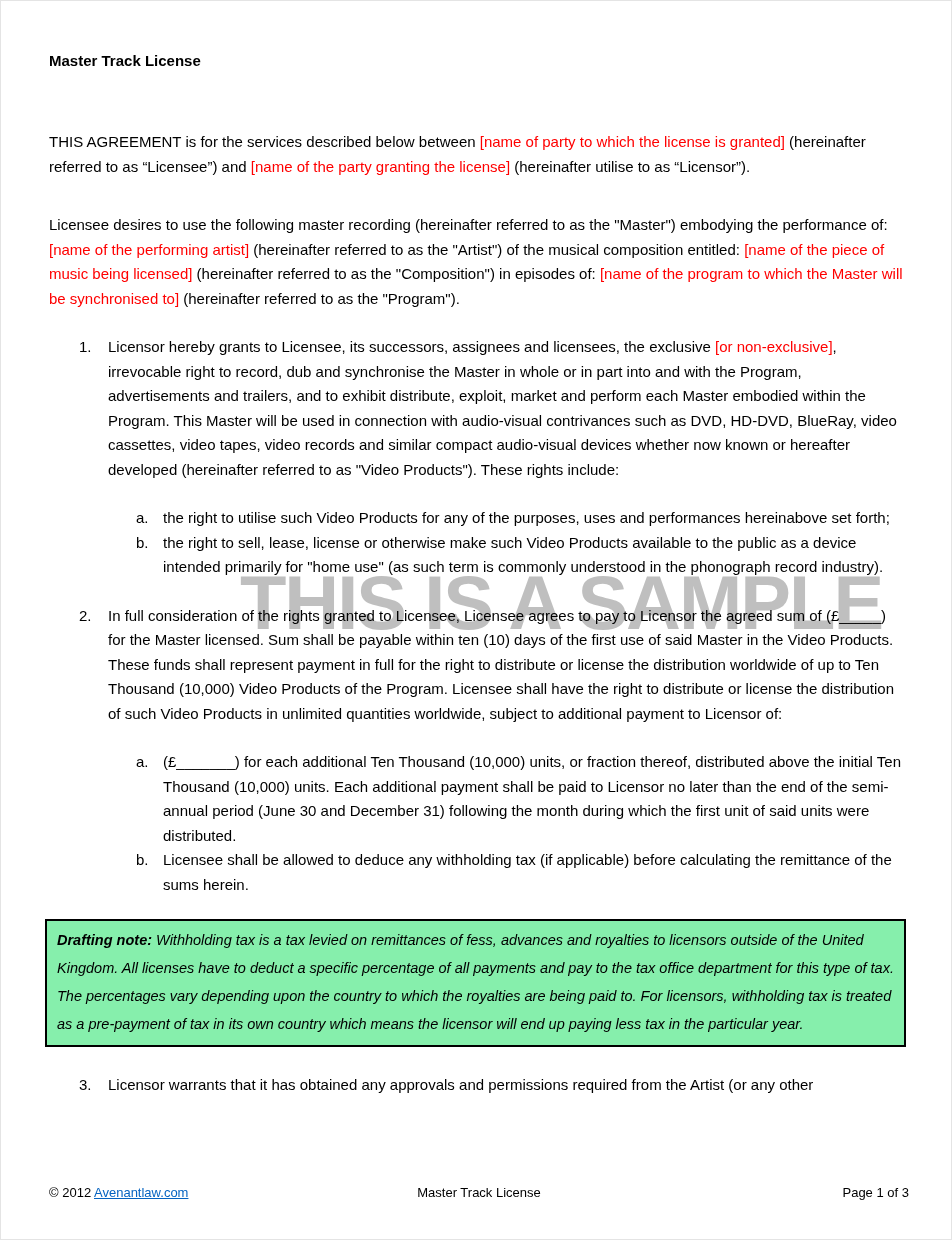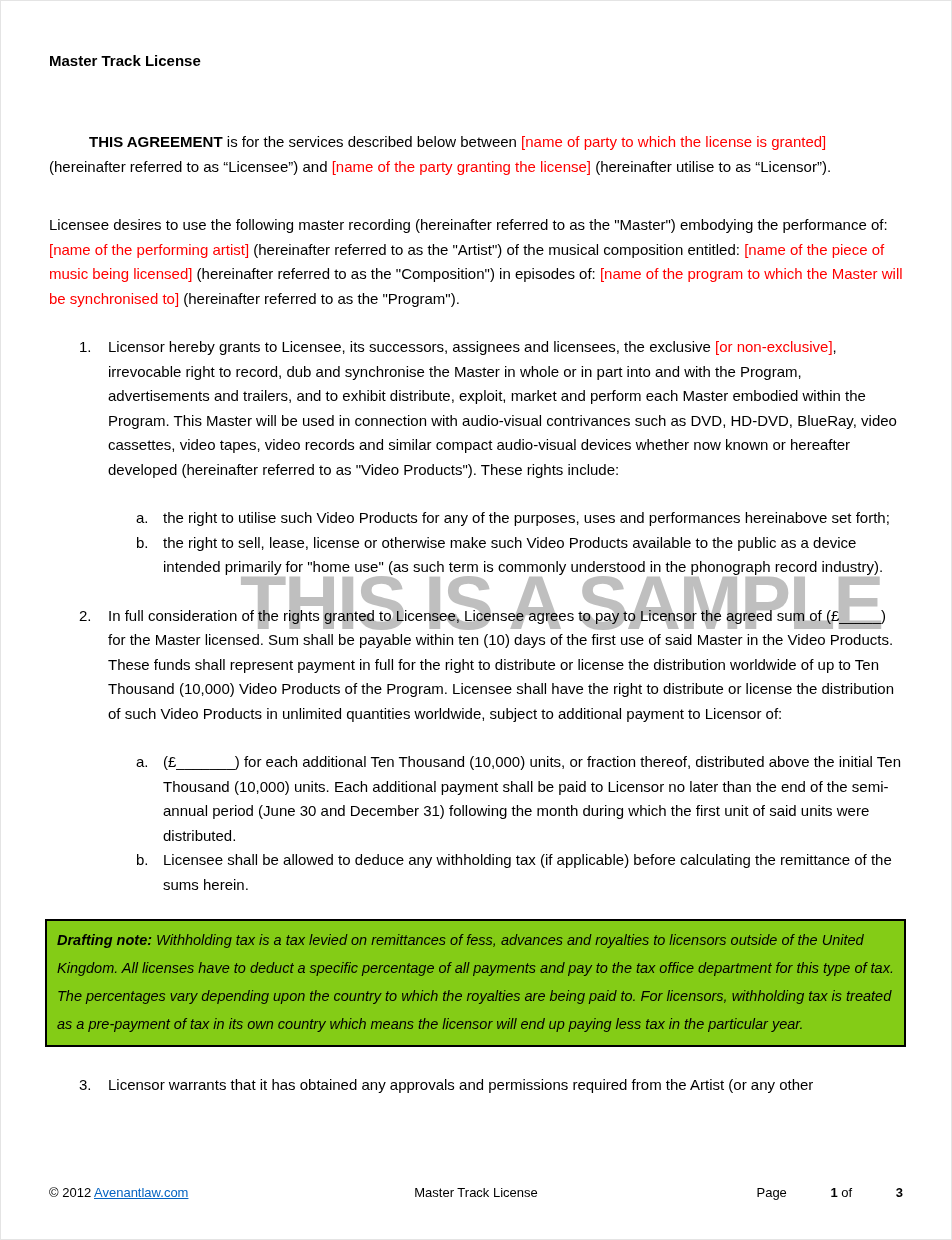--- a/index.html
+++ b/index.html
@@ -20,33 +20,33 @@
     padding: 50px 47px 0 48px;
     font-size: 15px;
     line-height: 24.5px;
   }
   .title { font-size: 15px; line-height: 20px; font-weight: bold; margin: 0; }
   .para { margin: 0; }
   .p-intro { margin-top: 59px; }
   .p-recitals { margin-top: 34px; }
   .red { color: #ff0000; }
   .it { }
-  .b { font-weight: bold; margin-left: 40px; }
+  .b { font-weight: normal; }
 
   .clause { display: flex; margin-top: 24px; }
   .clause-num { flex: 0 0 29px; margin-left: 30px; }
   .clause-body { flex: 1; }
   .subs { margin-top: 24px; }
   .sub { display: flex; }
   .sub-num { flex: 0 0 27px; margin-left: 28px; }
   .sub-body { flex: 1; }
 
   .note {
     margin: 22px -2px 0 -4px;
-    background: #84cc16;
+    background: #86efac;
     border: 2px solid #000000;
     padding: 5px 10px 7px 10px;
     font-style: italic;
     font-size: 14.5px;
     line-height: 28px;
   }
   .note-label { font-weight: bold; }
   .clause-last { margin-top: 26px; }
 
   .watermark { position: absolute; inset: 0; z-index: 0; pointer-events: none; }
@@ -58,21 +58,21 @@
   .wm-brand {
     position: absolute; top: 634px; left: 482px; transform: translateX(-50%);
     font-size: 30px; letter-spacing: 0.5px; color: #d8d8d8;
     white-space: nowrap; line-height: 1;
   }
   .wm-music, .wm-contracts { color: #d8d8d8; }
   .wm-law { color: #b9d6ea; font-weight: bold; }
   .wm-tld { font-size: 13px; color: #d2d2d2; }
 
   .footer {
-    position: absolute; left: 48px; right: 48px; top: 1184px;
+    position: absolute; left: 48px; right: 42px; top: 1184px;
     display: flex; align-items: flex-end; font-size: 13px; z-index: 1;
   }
   .footer-left  { flex: 1; text-align: left; }
   .footer-center{ flex: 1; text-align: center; }
   .footer-right { flex: 1; text-align: right; }
   .link { color: #0563c1; text-decoration: underline; cursor: pointer; }
 </style>
 </head>
 <body>
 

